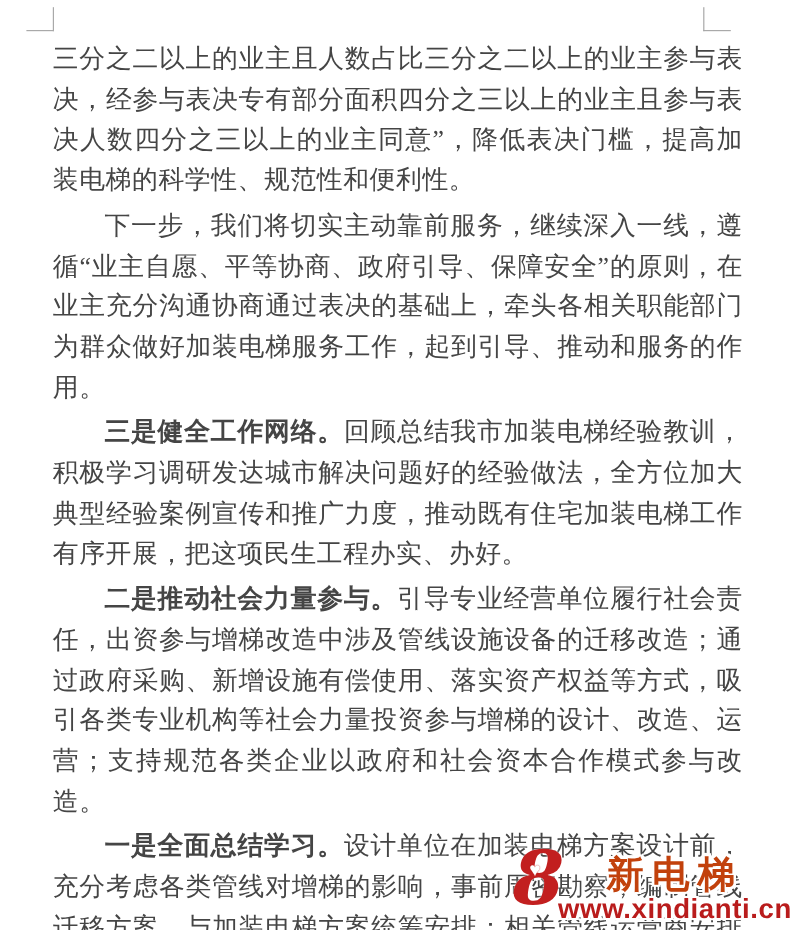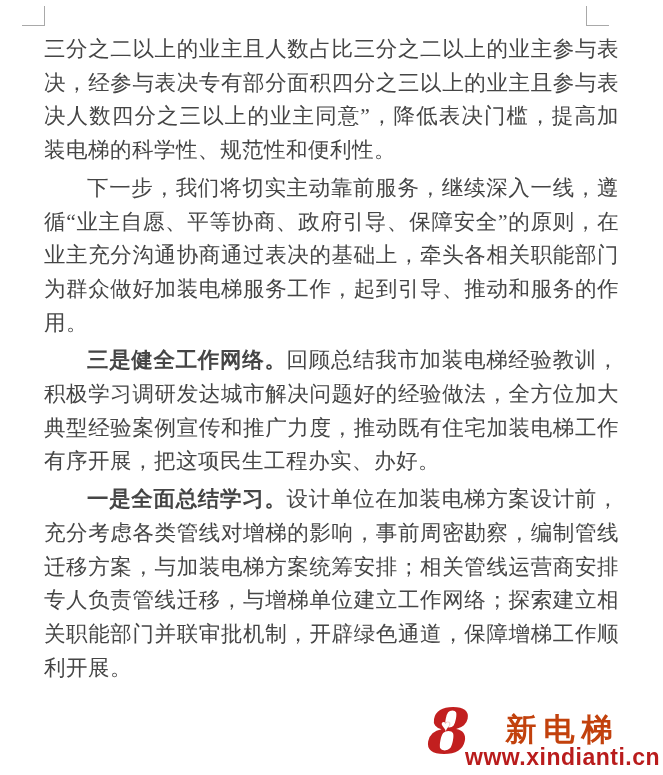--- a/index.html
+++ b/index.html
@@ -117,20 +117,21 @@
 
 <div class="page">
 
   <div class="corner-mark tl"></div>
   <div class="corner-mark tr"></div>
 
   <div class="text-body" id="paragraphs">
       <p class="">三分之二以上的业主且人数占比三分之二以上的业主参与表决，经参与表决专有部分面积四分之三以上的业主且参与表决人数四分之三以上的业主同意”，降低表决门槛，提高加装电梯的科学性、规范性和便利性。</p>
       <p class="indent">下一步，我们将切实主动靠前服务，继续深入一线，遵循“业主自愿、平等协商、政府引导、保障安全”的原则，在业主充分沟通协商通过表决的基础上，牵头各相关职能部门为群众做好加装电梯服务工作，起到引导、推动和服务的作用。</p>
       <p class="indent"><b>三是健全工作网络。</b>回顾总结我市加装电梯经验教训，积极学习调研发达城市解决问题好的经验做法，全方位加大典型经验案例宣传和推广力度，推动既有住宅加装电梯工作有序开展，把这项民生工程办实、办好。</p>
+      <p class="indent"><b>二是推动社会力量参与。</b>引导专业经营单位履行社会责任，出资参与增梯改造中涉及管线设施设备的迁移改造；通过政府采购、新增设施有偿使用、落实资产权益等方式，吸引各类专业机构等社会力量投资参与增梯的设计、改造、运营；支持规范各类企业以政府和社会资本合作模式参与改造。</p>
       <p class="indent"><b>一是全面总结学习。</b>设计单位在加装电梯方案设计前，充分考虑各类管线对增梯的影响，事前周密勘察，编制管线迁移方案，与加装电梯方案统筹安排；相关管线运营商安排专人负责管线迁移，与增梯单位建立工作网络；探索建立相关职能部门并联审批机制，开辟绿色通道，保障增梯工作顺利开展。</p>
     </div>
 
   <div class="watermark">
     <div class="wm-logo-wrap">
       <span class="wm-logo">8</span>
       <span class="wm-heart">♥</span>
     </div>
     <div class="wm-right">
       <div class="wm-brand">新电梯</div>

